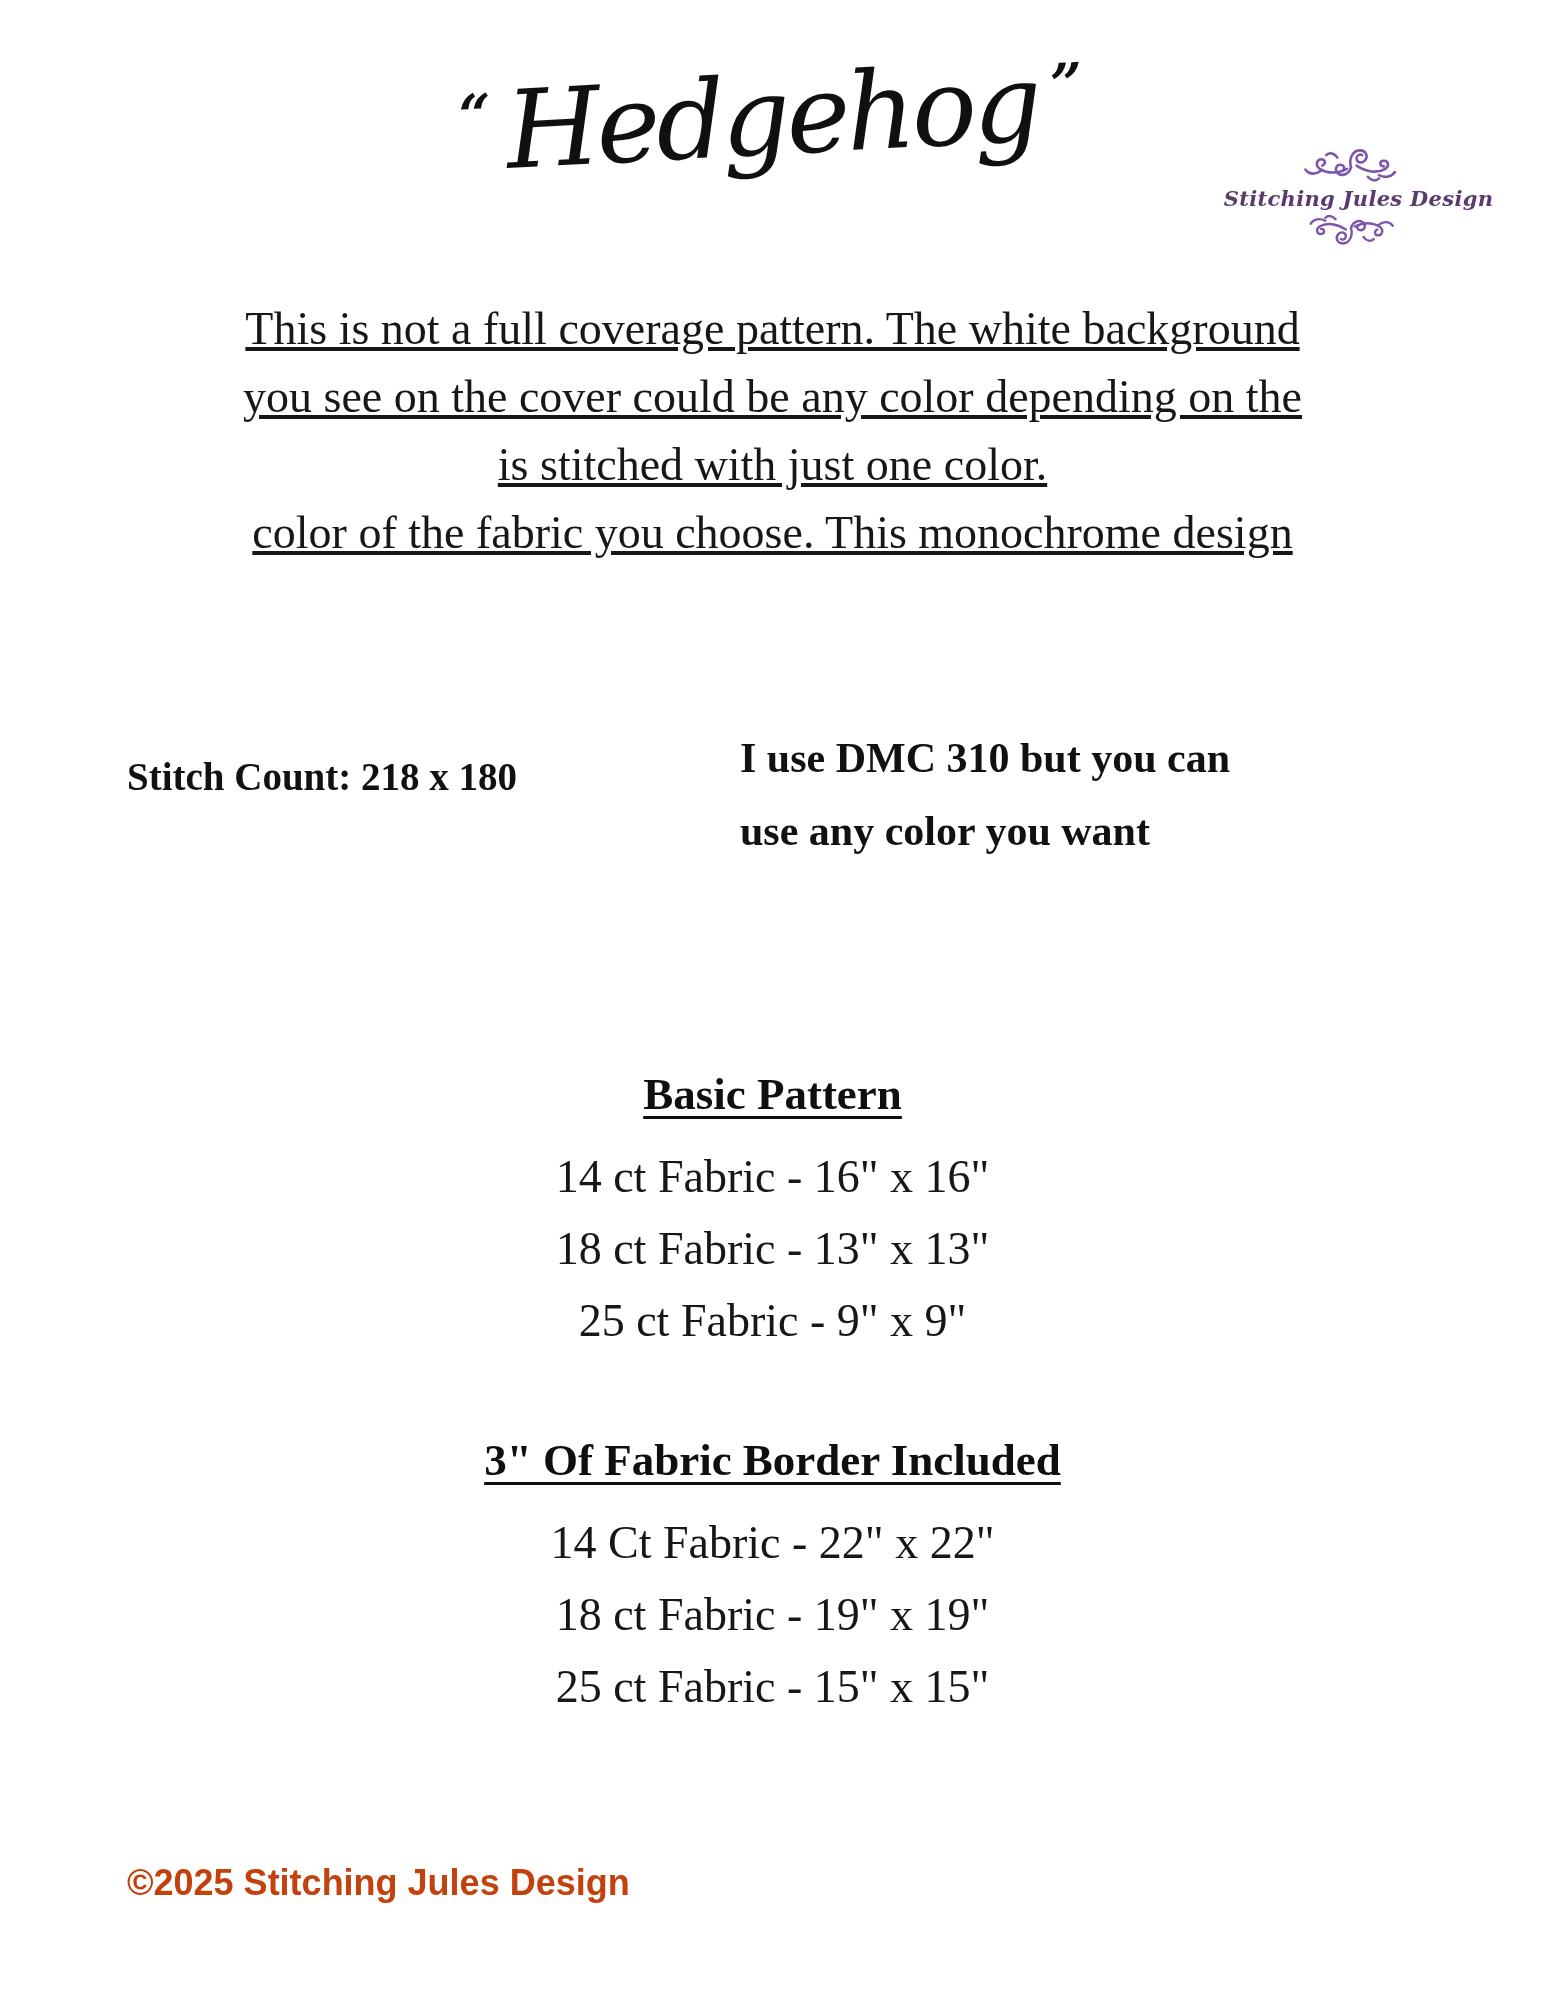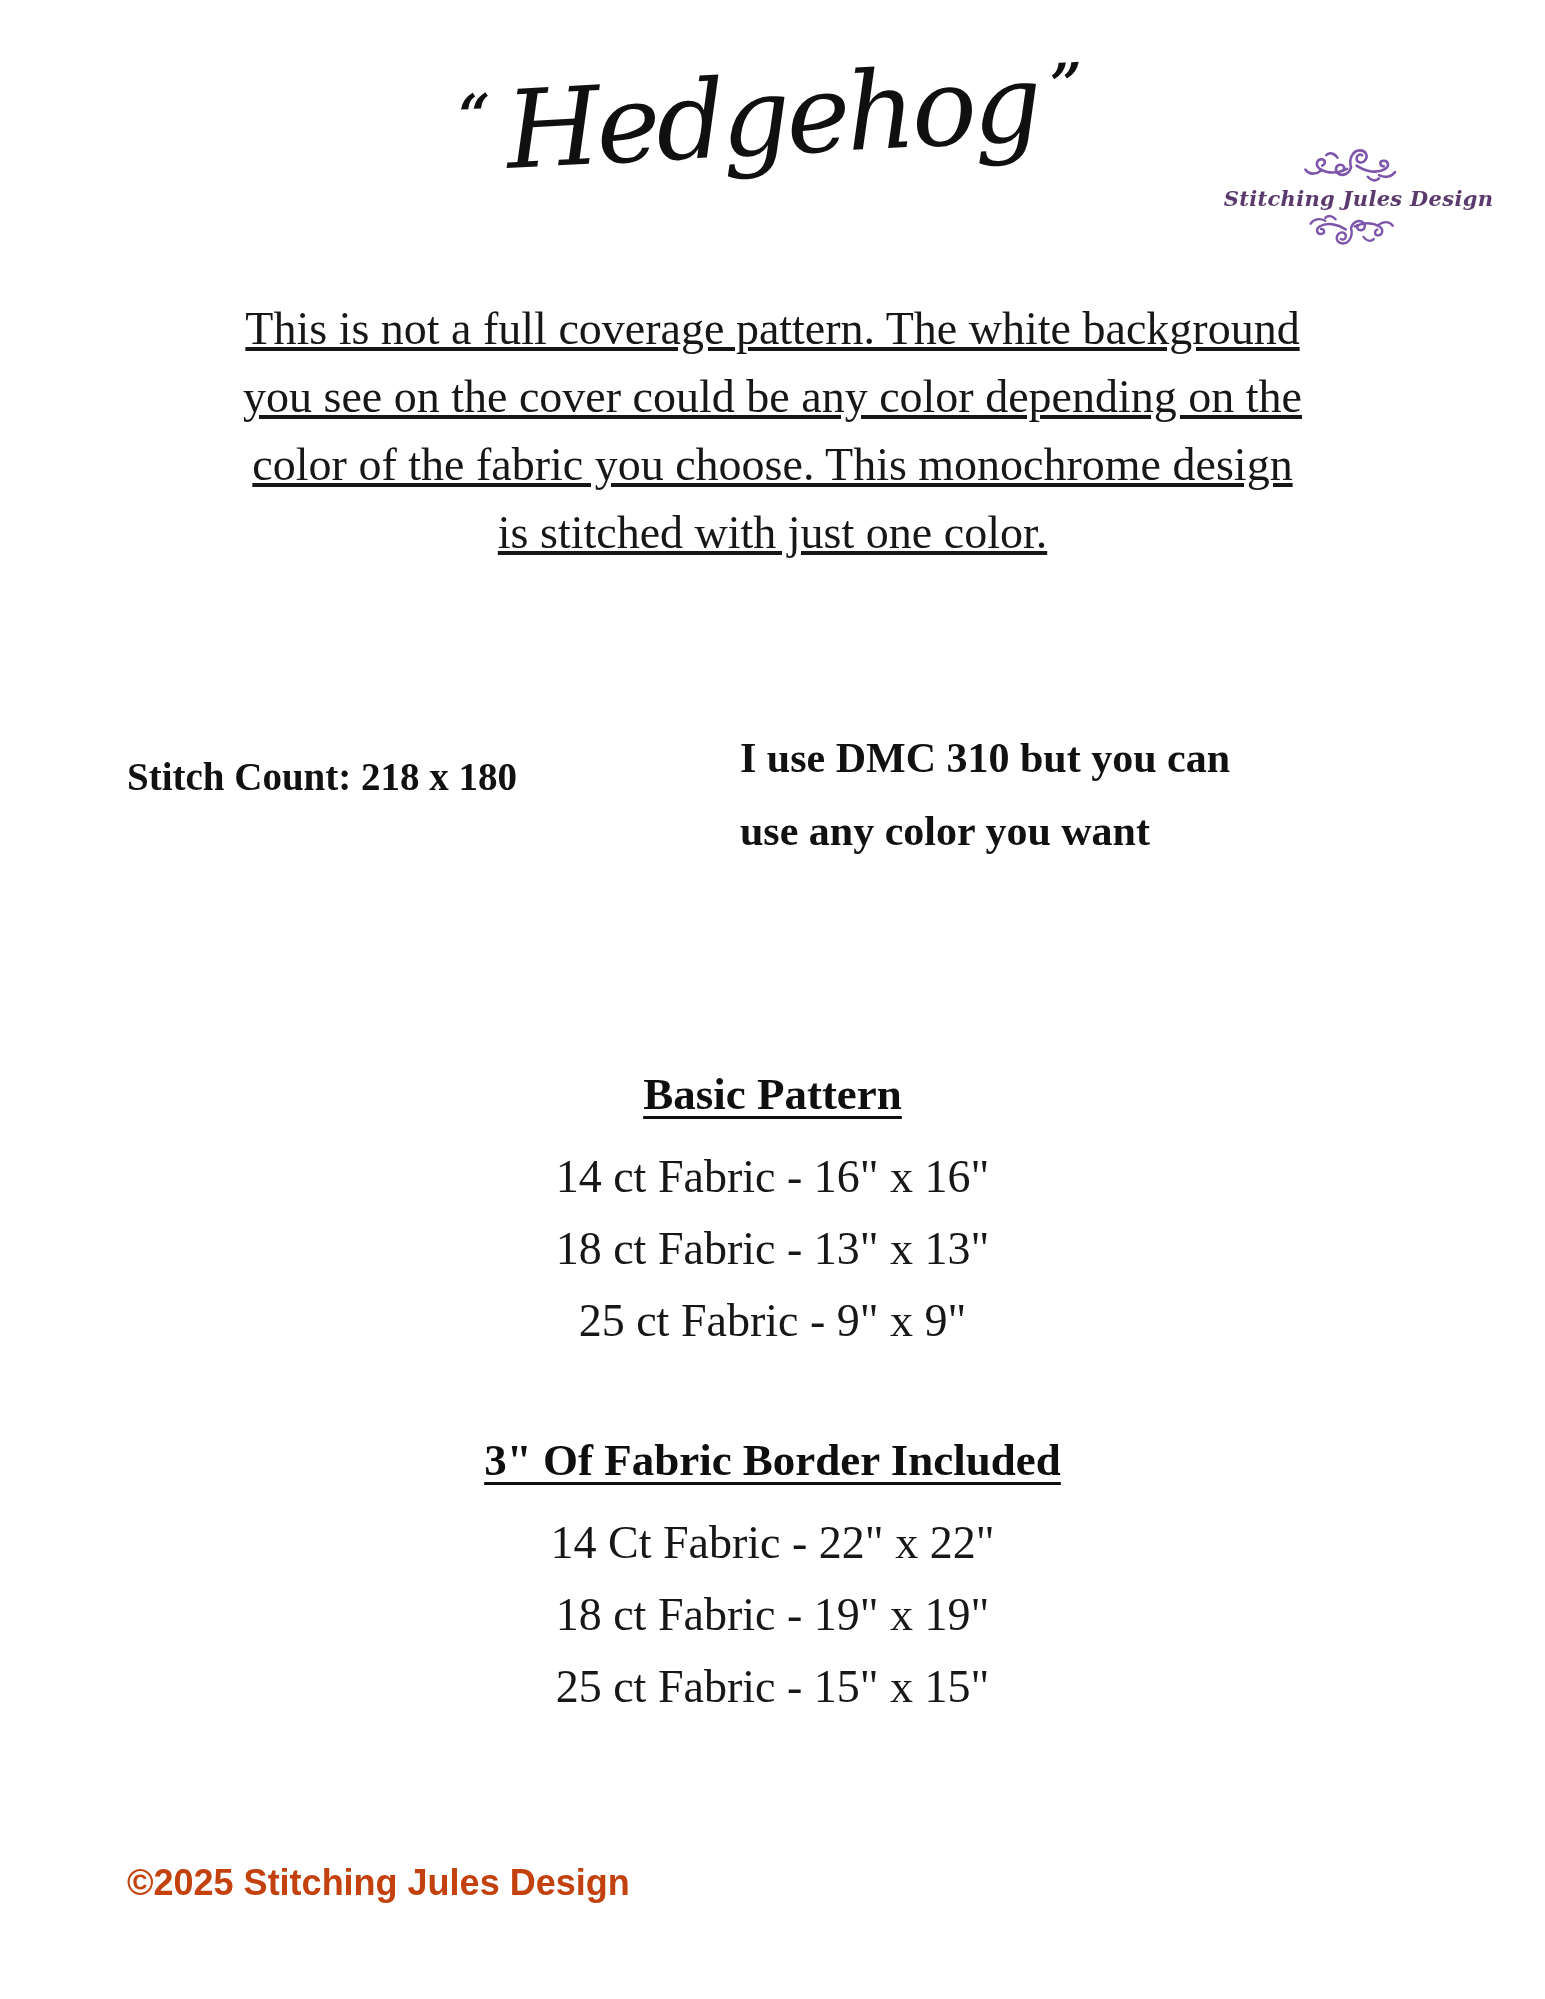--- a/index.html
+++ b/index.html
@@ -159,22 +159,22 @@
         <path d="M100 44 c8 4 16 2 20 -4"></path>
         <path d="M48 22 c-4 -6 -10 -7 -14 -3"></path>
         <path d="M86 46 c4 5 10 6 14 2"></path>
       </g>
     </svg>
   </div>
 
   <div class="intro">
     <div>This is not a full coverage pattern. The white background</div>
     <div>you see on the cover could be any color depending on the</div>
+    <div>is stitched with just one color.</div>
     <div>color of the fabric you choose. This monochrome design</div>
-    <div>is stitched with just one color.</div>
   </div>
 
   <div class="stitch-count">Stitch Count: 218 x 180</div>
   <div class="dmc-block">
     <div>I use DMC 310 but you can</div>
     <div>use any color you want</div>
   </div>
 
   <div class="section section-basic">
     <span class="section-heading">Basic Pattern</span>

